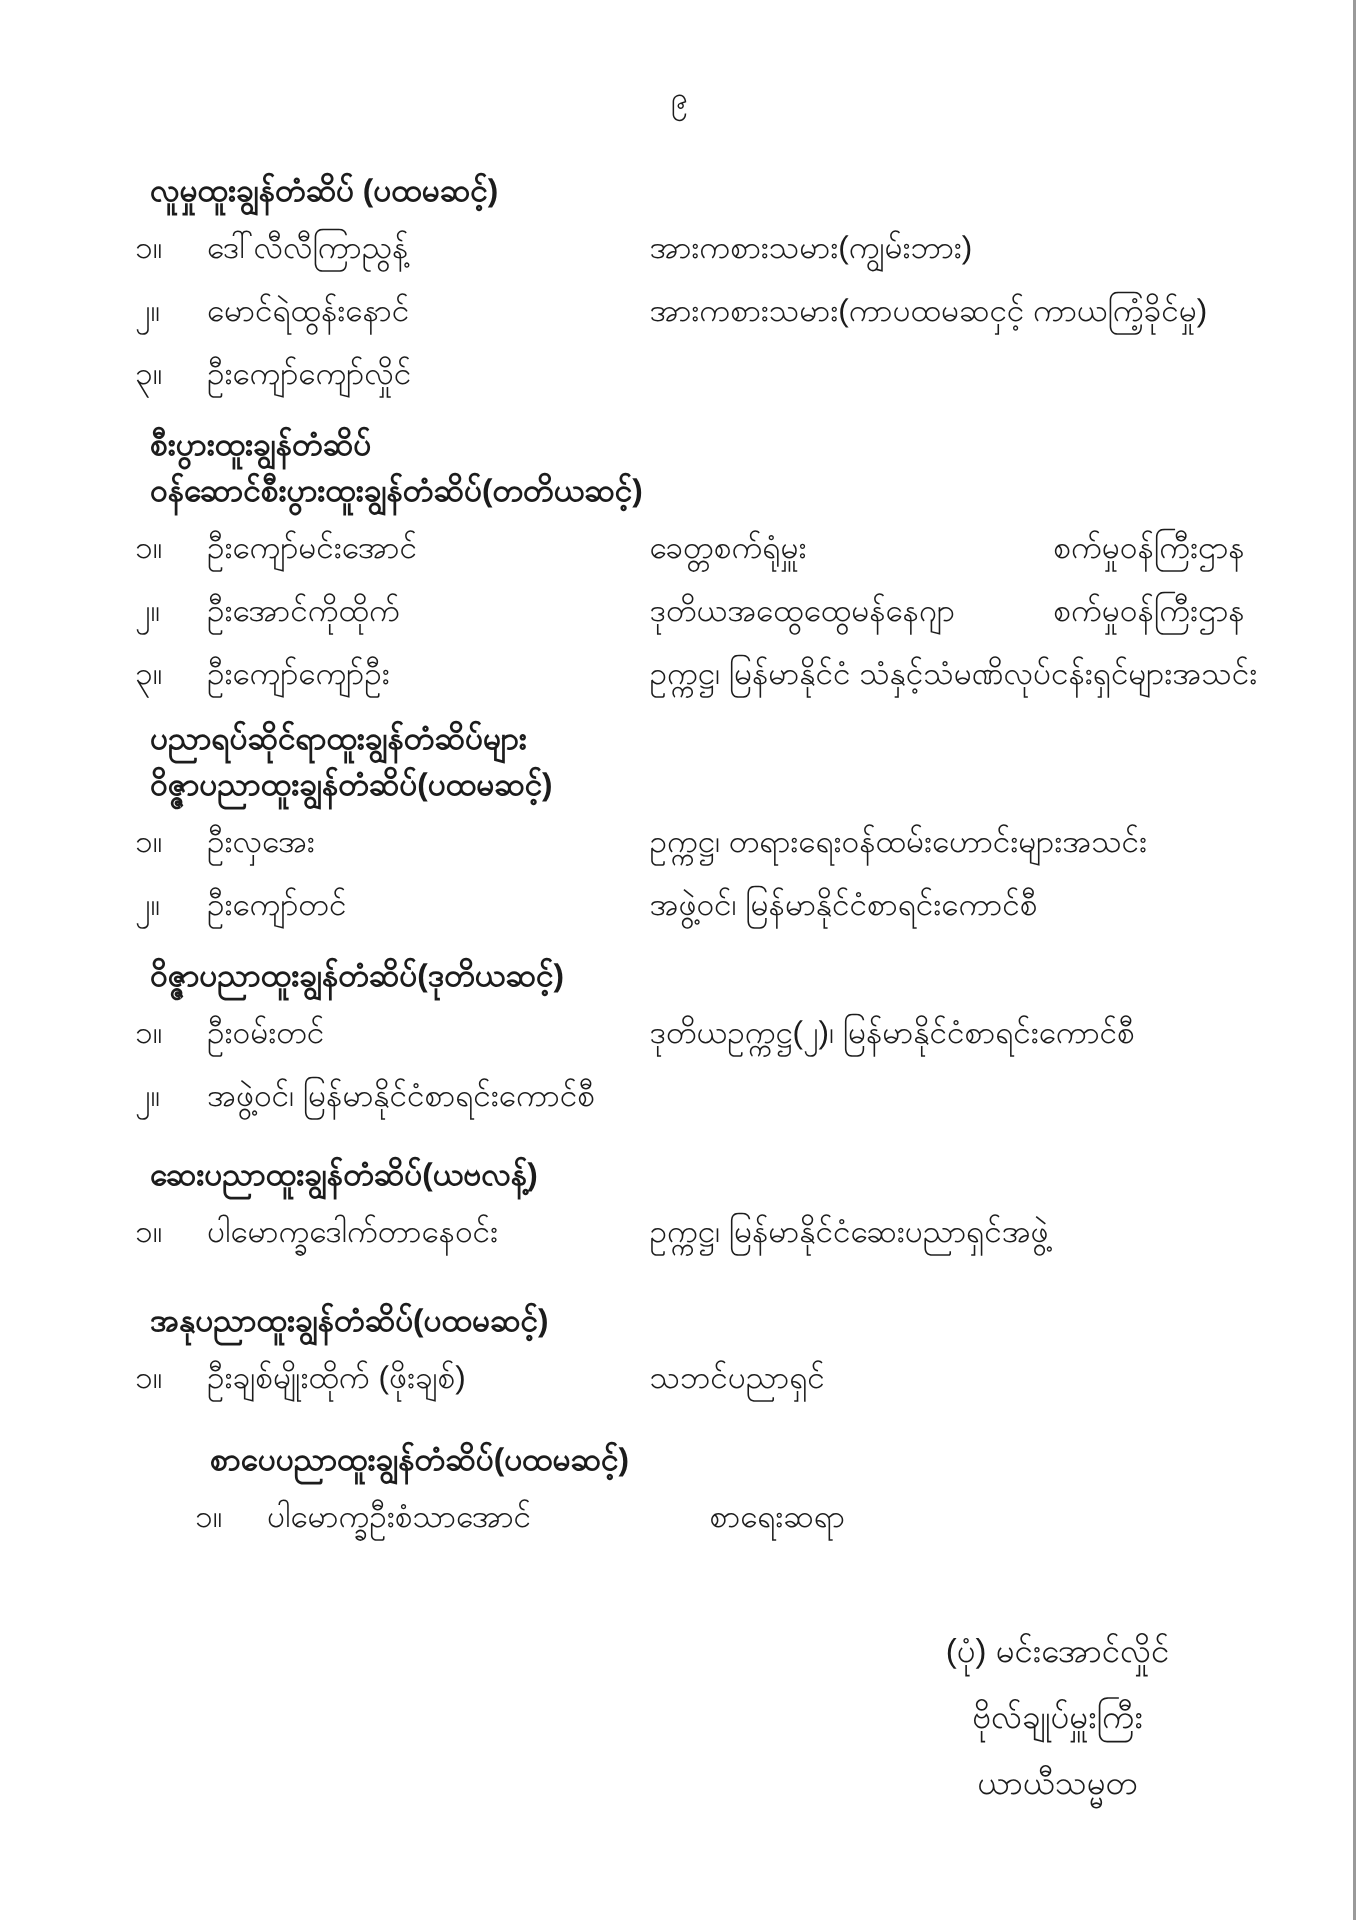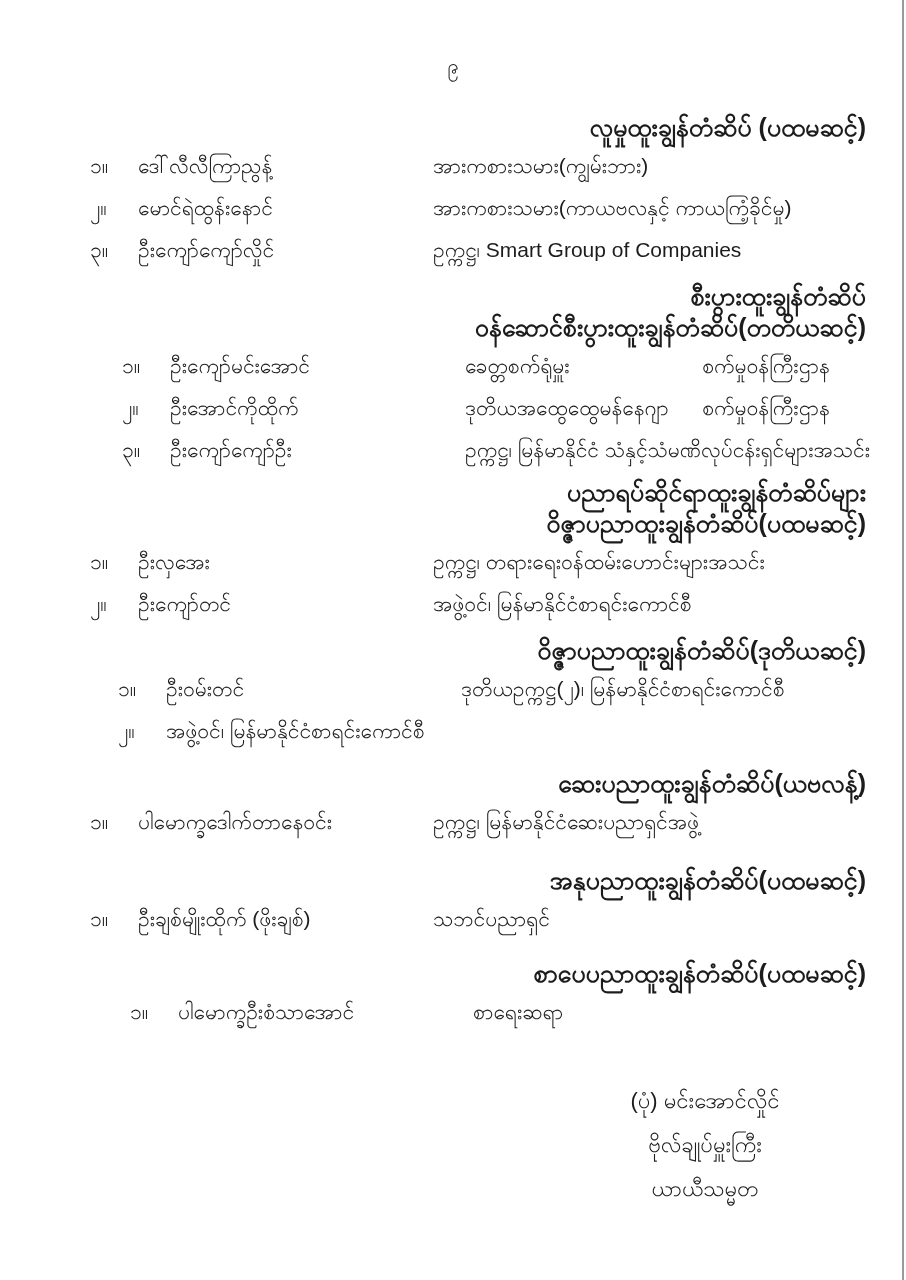--- a/index.html
+++ b/index.html
@@ -25,31 +25,31 @@
     background: #9a9a9a;
   }
   .pageno {
     padding-top: 50px;
     text-align: center;
     font-size: 20px;
     line-height: 32px;
   }
   section.sec { display: block; }
   .heading {
-    text-align: right;
+    text-align: left;
     font-weight: bold;
-    font-size: 25px;
+    font-size: 21px;
     line-height: 31px;
     margin: 0 40px 8px 100px;
     white-space: nowrap;
   }
   .sec-s1 { padding-top: 30px; }
-  .sec-s2 { padding-top: 4px; margin-left: 32px; }
+  .sec-s2 { padding-top: 4px; }
   .sec-s3 { padding-top: 0px; }
-  .sec-s4 { padding-top: 4px; padding-left: 28px; }
+  .sec-s4 { padding-top: 4px; }
   .sec-s5 { padding-top: 10px; }
   .sec-s6 { padding-top: 16px; }
   .sec-s7 { padding-top: 12px; padding-left: 40px; }
   .row {
     display: flex;
     align-items: flex-start;
     padding-left: 90px;
     padding-right: 60px;
     margin-bottom: 12px;
     font-size: 21px;
@@ -85,26 +85,25 @@
       <div>လူမှုထူးချွန်တံဆိပ် (ပထမဆင့်)</div>
     </div>
     <div class="row">
       <span class="num">၁။</span>
       <span class="name">ဒေါ်လီလီကြာညွန့်</span>
       <span class="role">အားကစားသမား(ကျွမ်းဘား)</span>
     </div>
     <div class="row">
       <span class="num">၂။</span>
       <span class="name">မောင်ရဲထွန်းနောင်</span>
-      <span class="role">အားကစားသမား(ကာယဗလနှင့် ကာယကြံ့ခိုင်မှု)</span>
+      <span class="role">အားကစားသမား(ကာပထမဆငှင့် ကာယကြံ့ခိုင်မှု)</span>
     </div>
     <div class="row">
       <span class="num">၃။</span>
       <span class="name">ဦးကျော်ကျော်လှိုင်</span>
-      <span class="role">ဥက္ကဋ္ဌ၊ Smart Group of Companies</span>
     </div>
   </section>
 
   <section class="sec sec-s2">
     <div class="heading">
       <div>စီးပွားထူးချွန်တံဆိပ်</div>
       <div>ဝန်ဆောင်စီးပွားထူးချွန်တံဆိပ်(တတိယဆင့်)</div>
     </div>
     <div class="row">
       <span class="num">၁။</span>

